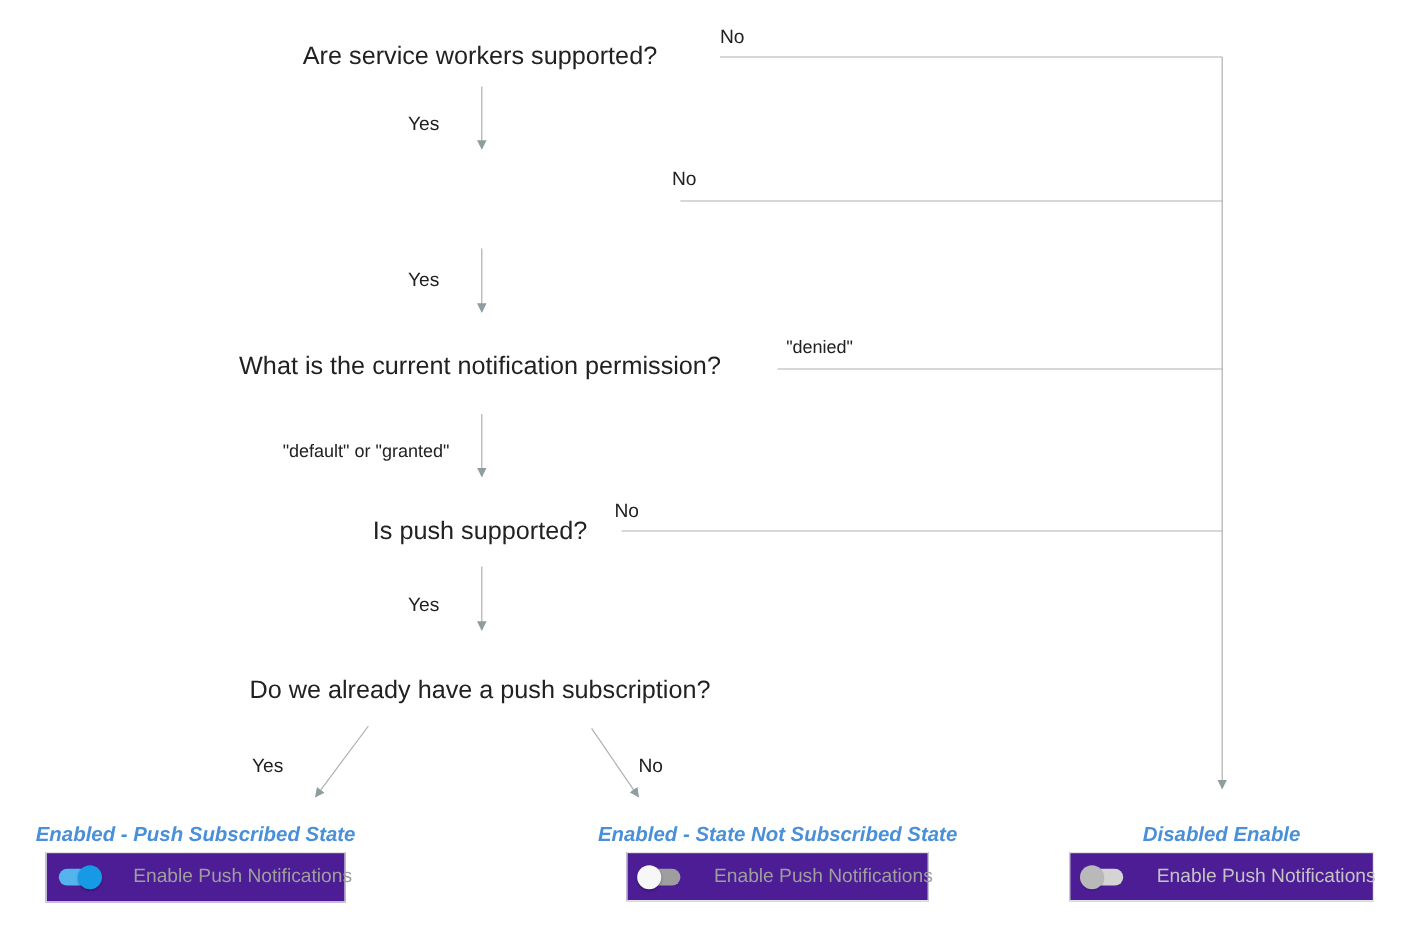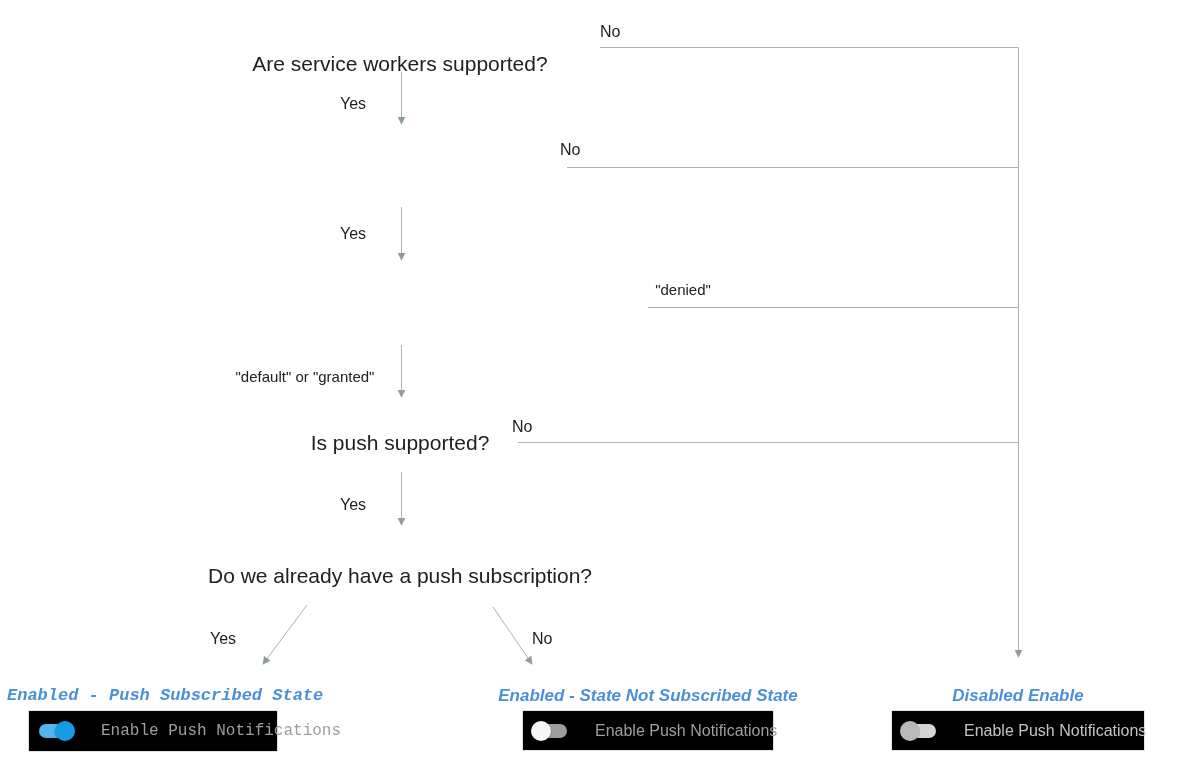--- a/index.html
+++ b/index.html
@@ -8,43 +8,43 @@
     --c-onTrack:#54b4ee; --c-onThumb:#169ae5; --c-offTrack:#9e9e9e; --c-offThumb:#f7f7f7;
     --c-disabledTrack:#d4d4d4; --c-disabledThumb:#b9b9b9;
   }
   *{margin:0;padding:0;box-sizing:border-box;}
   body{background:var(--c-canvas);font-family:"Liberation Sans","DejaVu Sans",sans-serif;}
   .stage{position:relative;width:1179px;height:776px;overflow:hidden;}
   .wires{position:absolute;left:0;top:0;}
   .wires line{stroke:var(--c-line);stroke-width:1;}
   .ah{fill:var(--c-arrow);}
   .q{position:absolute;color:var(--c-text);font-size:21px;line-height:27px;text-align:center;}
-  #q1{left:200px;top:33px;width:400px;margin-top:17px;}
+  #q1{left:200px;top:33px;width:400px;}
   #q2{left:234px;top:146px;width:332px;}
   #q3{left:100px;top:292px;width:600px;}
   #q4{left:200px;top:429px;width:400px;}
   #q5{left:150px;top:562px;width:500px;}
   .lbl{position:absolute;color:var(--c-text);font-size:16px;text-align:left;}
   .lbl-sm{position:absolute;color:var(--c-text);font-size:15px;text-align:center;}
   #yes1{left:340px;top:95px;width:50px;}
   #no1{left:600px;top:23px;width:50px;}
   #yes2{left:340px;top:225px;width:50px;}
   #no2{left:560px;top:141px;width:50px;}
   #denied{left:628px;top:281px;width:110px;}
   #defgrant{left:215px;top:368px;width:180px;}
   #yes4{left:340px;top:496px;width:50px;}
   #no4{left:512px;top:418px;width:50px;}
   #yes5{left:210px;top:630px;width:50px;}
   #no5{left:532px;top:630px;width:50px;}
   .state-col{position:absolute;top:686px;}
-  #state1{left:7px;width:292px;font-family:Liberation Mono, monospace;}
+  #state1{left:17px;width:292px;}
   #state2{left:498px;width:300px;}
   #state3{left:868px;width:300px;}
   .state-title{font-style:italic;font-weight:600;font-size:17px;line-height:19px;color:var(--c-stateTitle);text-align:center;white-space:nowrap;}
-  .card{background:#000000;border:1px solid var(--c-cardBorder);height:42px;display:flex;align-items:center;padding-left:8px;margin:5px auto 0;}
+  .card{background:#4c1d95;border:1px solid var(--c-cardBorder);height:42px;display:flex;align-items:center;padding-left:8px;margin:5px auto 0;}
   #state1 .card{width:250px;}
   #state2 .card{width:252px;height:41px;}
   #state3 .card{width:254px;height:41px;}
   .switch{position:relative;width:40px;height:20px;flex:none;}
   .track{position:absolute;left:2px;top:3px;width:34px;height:14px;border-radius:7px;}
   .thumb{position:absolute;top:0;width:20px;height:20px;border-radius:50%;box-shadow:0 1px 2px rgba(0,0,0,.35);}
   .switch[data-state="on"] .track{background:var(--c-onTrack);}
   .switch[data-state="on"] .thumb{left:18px;background:var(--c-onThumb);}
   .switch[data-state="off"] .track{background:var(--c-offTrack);}
   .switch[data-state="off"] .thumb{left:0;background:var(--c-offThumb);}
@@ -71,20 +71,21 @@
     <line x1="401.5" y1="207" x2="401.5" y2="260" marker-end="url(#ah)"></line>
     <line x1="648" y1="307.5" x2="1018.5" y2="307.5"></line>
     <line x1="401.5" y1="345" x2="401.5" y2="397" marker-end="url(#ah)"></line>
     <line x1="518" y1="442.5" x2="1018.5" y2="442.5"></line>
     <line x1="401.5" y1="472" x2="401.5" y2="525" marker-end="url(#ah)"></line>
     <line x1="307" y1="605" x2="263" y2="664" marker-end="url(#ah)"></line>
     <line x1="493" y1="607" x2="532" y2="664" marker-end="url(#ah)"></line>
   </svg>
 
   <div class="q" id="q1">Are service workers supported?</div>
+  <div class="q" id="q3">What is the current notification permission?</div>
   <div class="q" id="q4">Is push supported?</div>
   <div class="q" id="q5">Do we already have a push subscription?</div>
 
   <div class="lbl" id="yes1">Yes</div>
   <div class="lbl" id="no1">No</div>
   <div class="lbl" id="yes2">Yes</div>
   <div class="lbl" id="no2">No</div>
   <div class="lbl-sm" id="denied">"denied"</div>
   <div class="lbl-sm" id="defgrant">"default" or "granted"</div>
   <div class="lbl" id="yes4">Yes</div>

